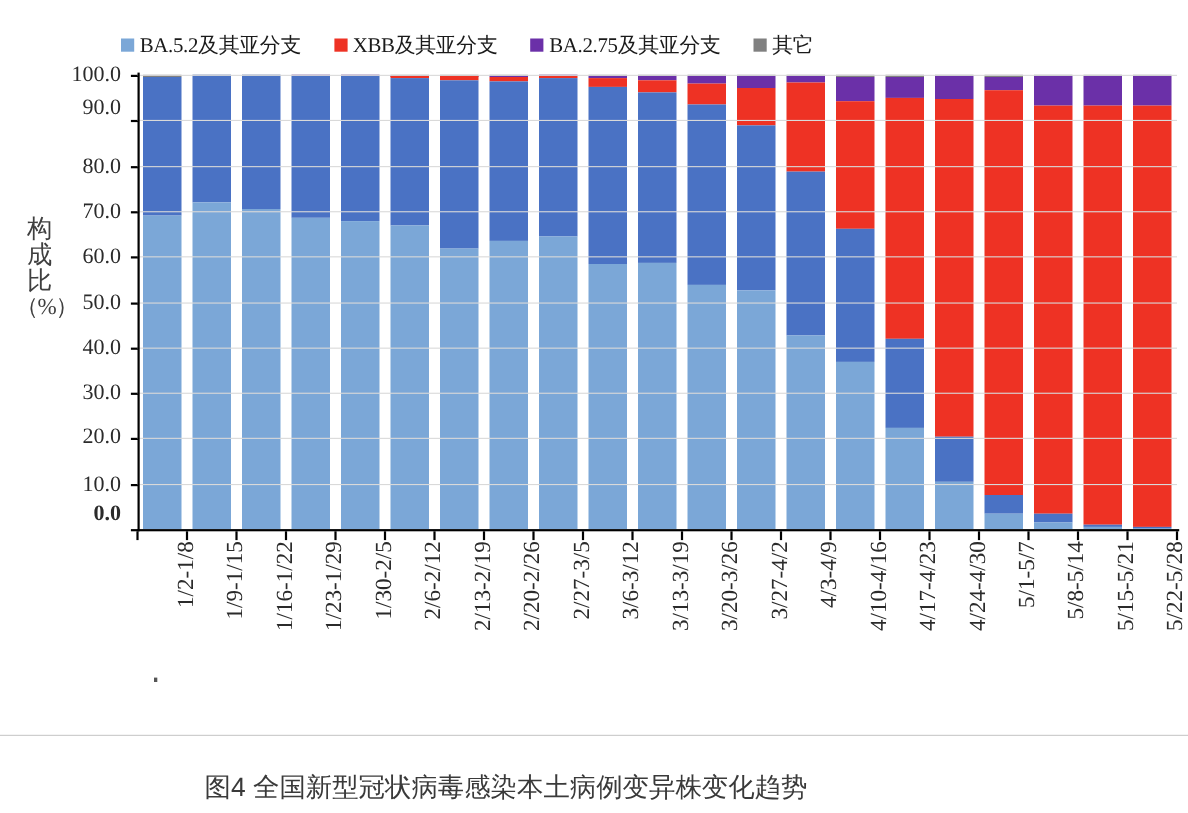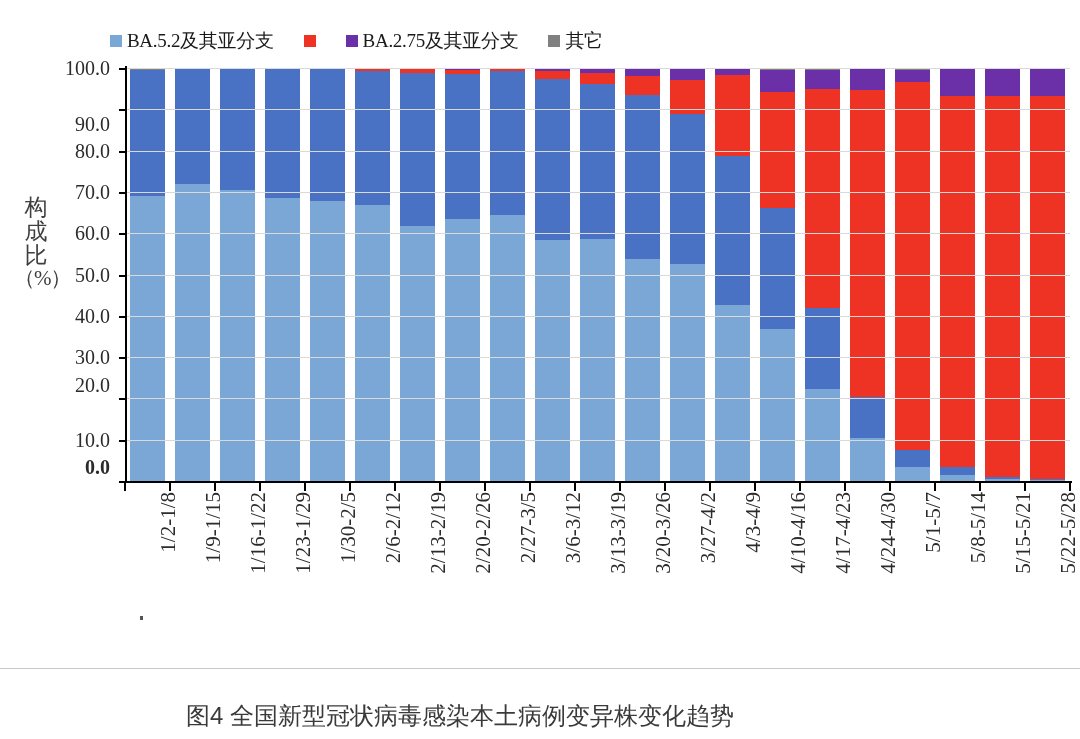--- a/index.html
+++ b/index.html
@@ -218,20 +218,21 @@
 
 <div id="figure">
 
   <div class="legend">
       <div class="legend-item">
         <span class="legend-swatch" style="background: rgb(123, 167, 215);"></span>
         <span class="legend-label">BA.5.2及其亚分支</span>
       </div>
       <div class="legend-item">
         <span class="legend-swatch" style="background: rgb(238, 50, 36);"></span>
+        <span class="legend-label">XBB及其亚分支</span>
       </div>
       <div class="legend-item">
         <span class="legend-swatch" style="background: rgb(107, 48, 168);"></span>
         <span class="legend-label">BA.2.75及其亚分支</span>
       </div>
       <div class="legend-item">
         <span class="legend-swatch" style="background: rgb(128, 128, 128);"></span>
         <span class="legend-label">其它</span>
       </div>
     </div>
@@ -239,28 +240,28 @@
   <div class="ytitle">
     <span>构</span>
     <span>成</span>
     <span>比</span>
     <span class="paren">（%）</span>
   </div>
 
   <div class="ylabels">
       <div class="yl" style="top: 399px; font-weight: bold;">0.0</div>
       <div class="yl" style="top: 371.7px;">10.0</div>
-      <div class="yl" style="top: 317px;">20.0</div>
+      <div class="yl" style="top: 329px;">20.0</div>
       <div class="yl" style="top: 289.1px;">30.0</div>
       <div class="yl" style="top: 247.8px;">40.0</div>
       <div class="yl" style="top: 206.5px;">50.0</div>
       <div class="yl" style="top: 165.2px;">60.0</div>
       <div class="yl" style="top: 123.9px;">70.0</div>
       <div class="yl" style="top: 82.6px;">80.0</div>
-      <div class="yl" style="top: 56px;">90.0</div>
+      <div class="yl" style="top: 30px;">90.0</div>
       <div class="yl" style="top: 0px; padding-left: 20px;">100.0</div>
     </div>
 
   <div id="plot">
     <div class="bars">
         <div class="barslot">
           <div class="bar">
             <div class="seg" style="height: 0.4%; background: rgb(128, 128, 128);"></div>
             <div class="seg" style="height: 30.6%; background: rgb(74, 114, 196);"></div>
             <div class="seg" style="height: 69%; background: rgb(123, 167, 215);"></div>

